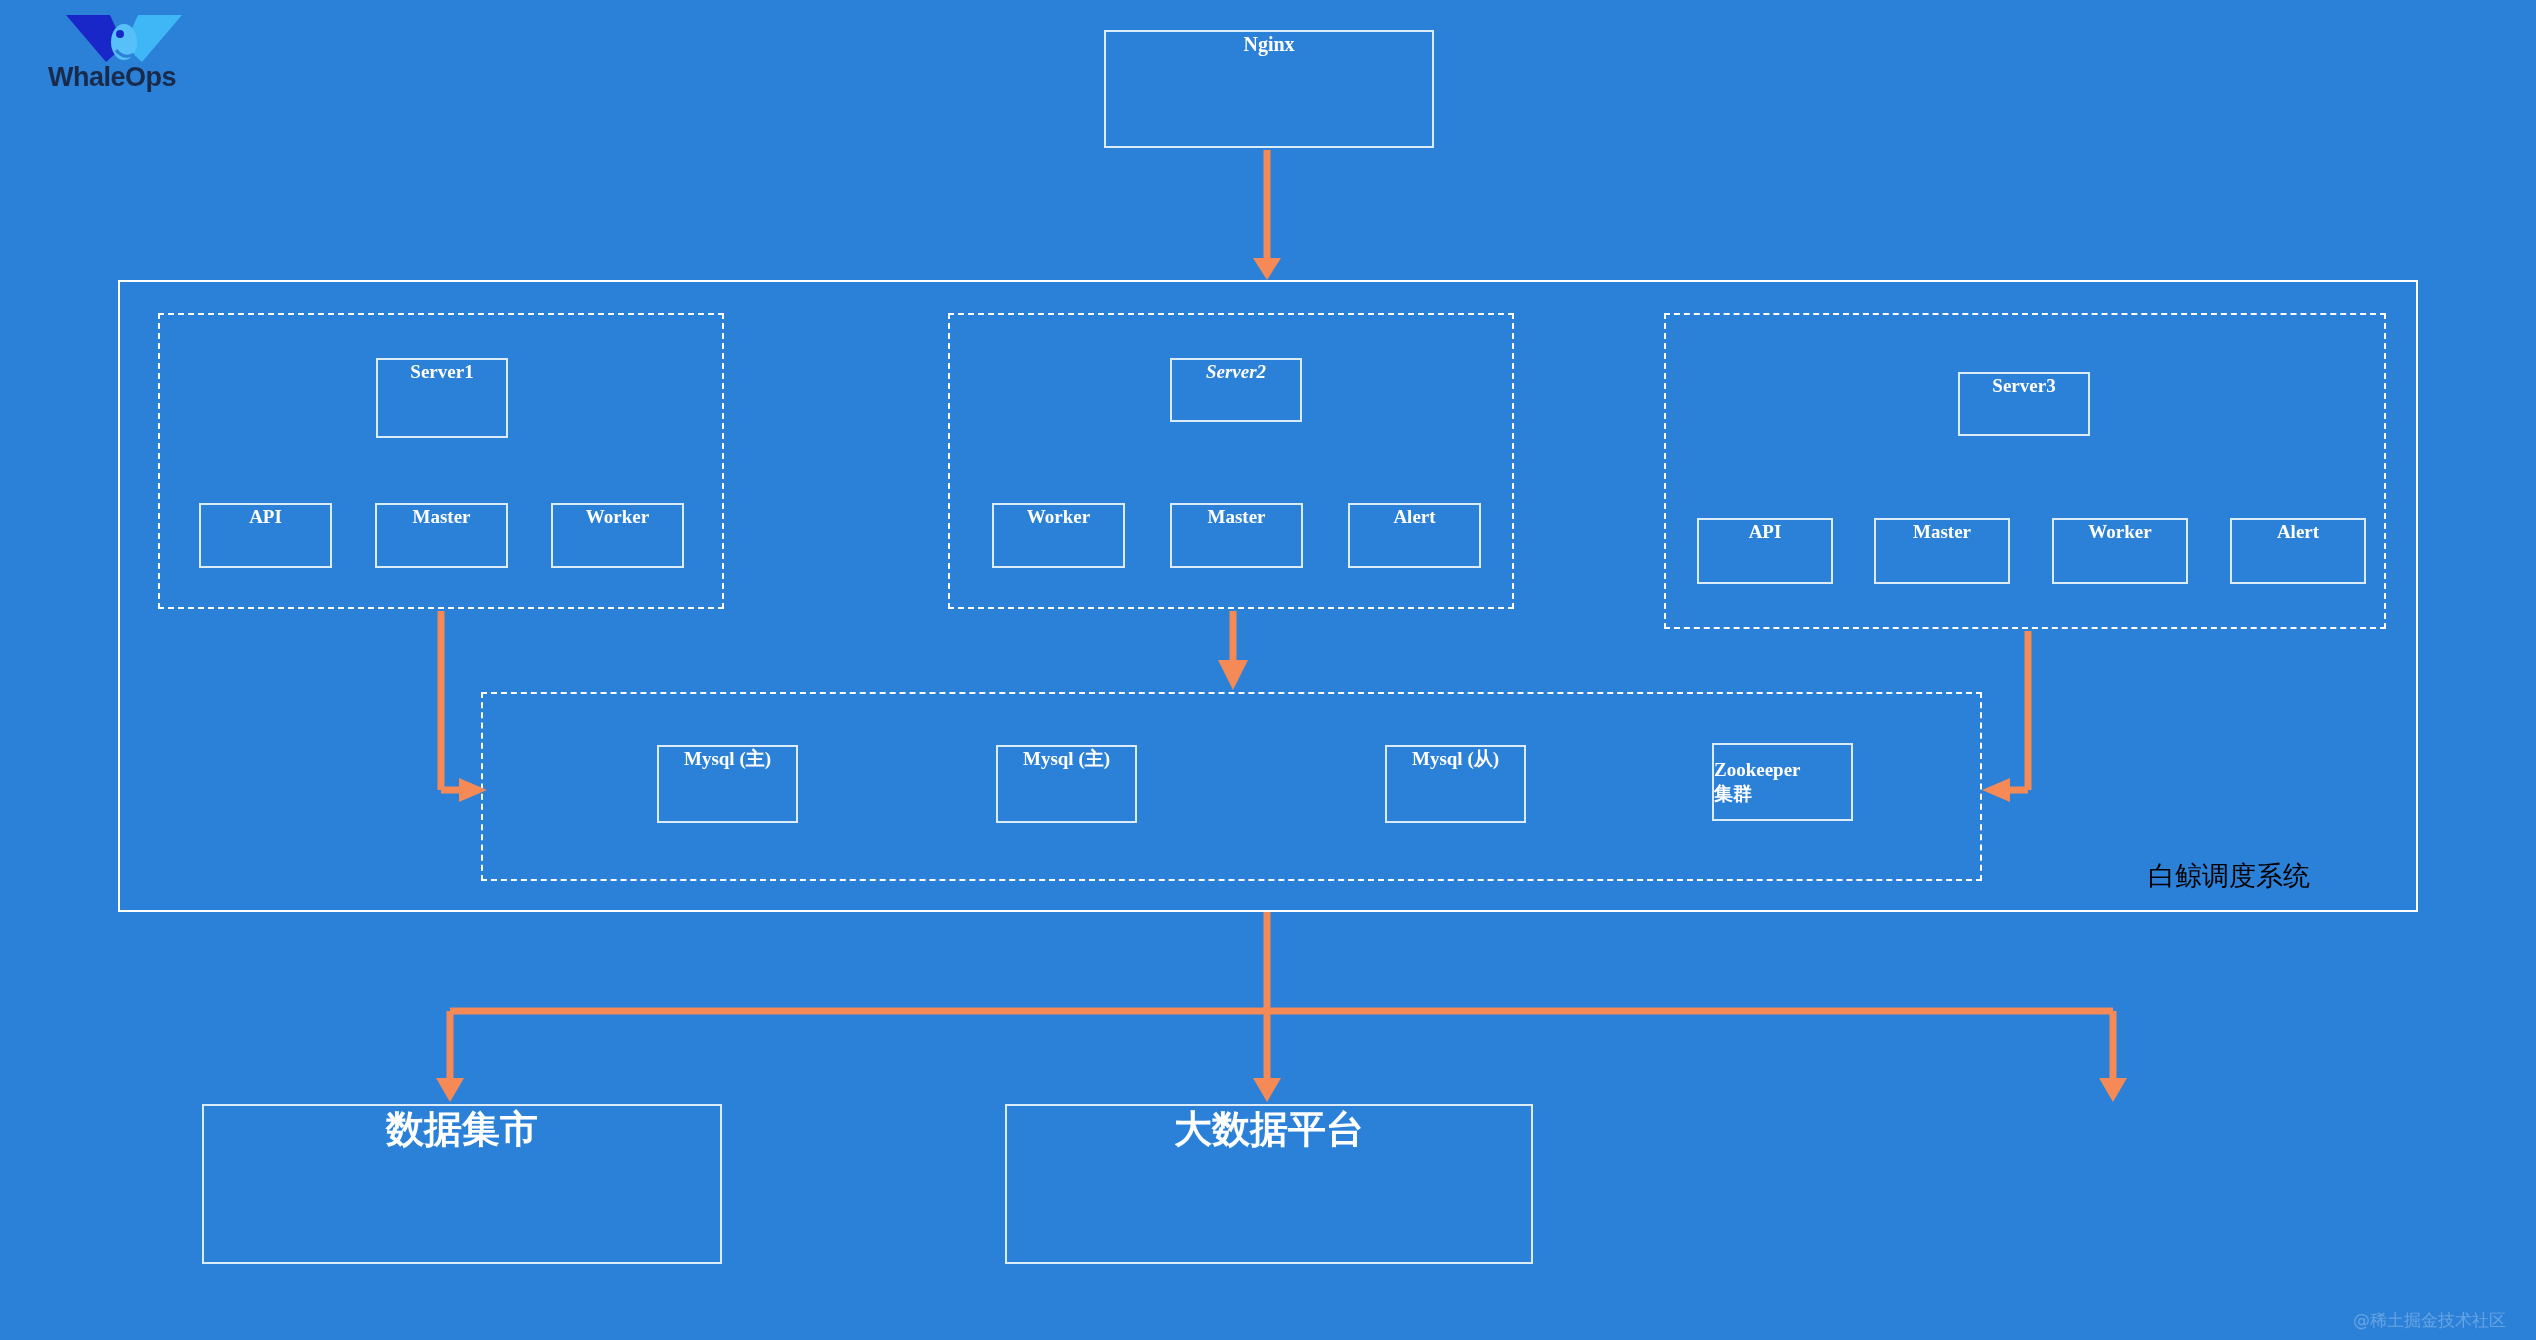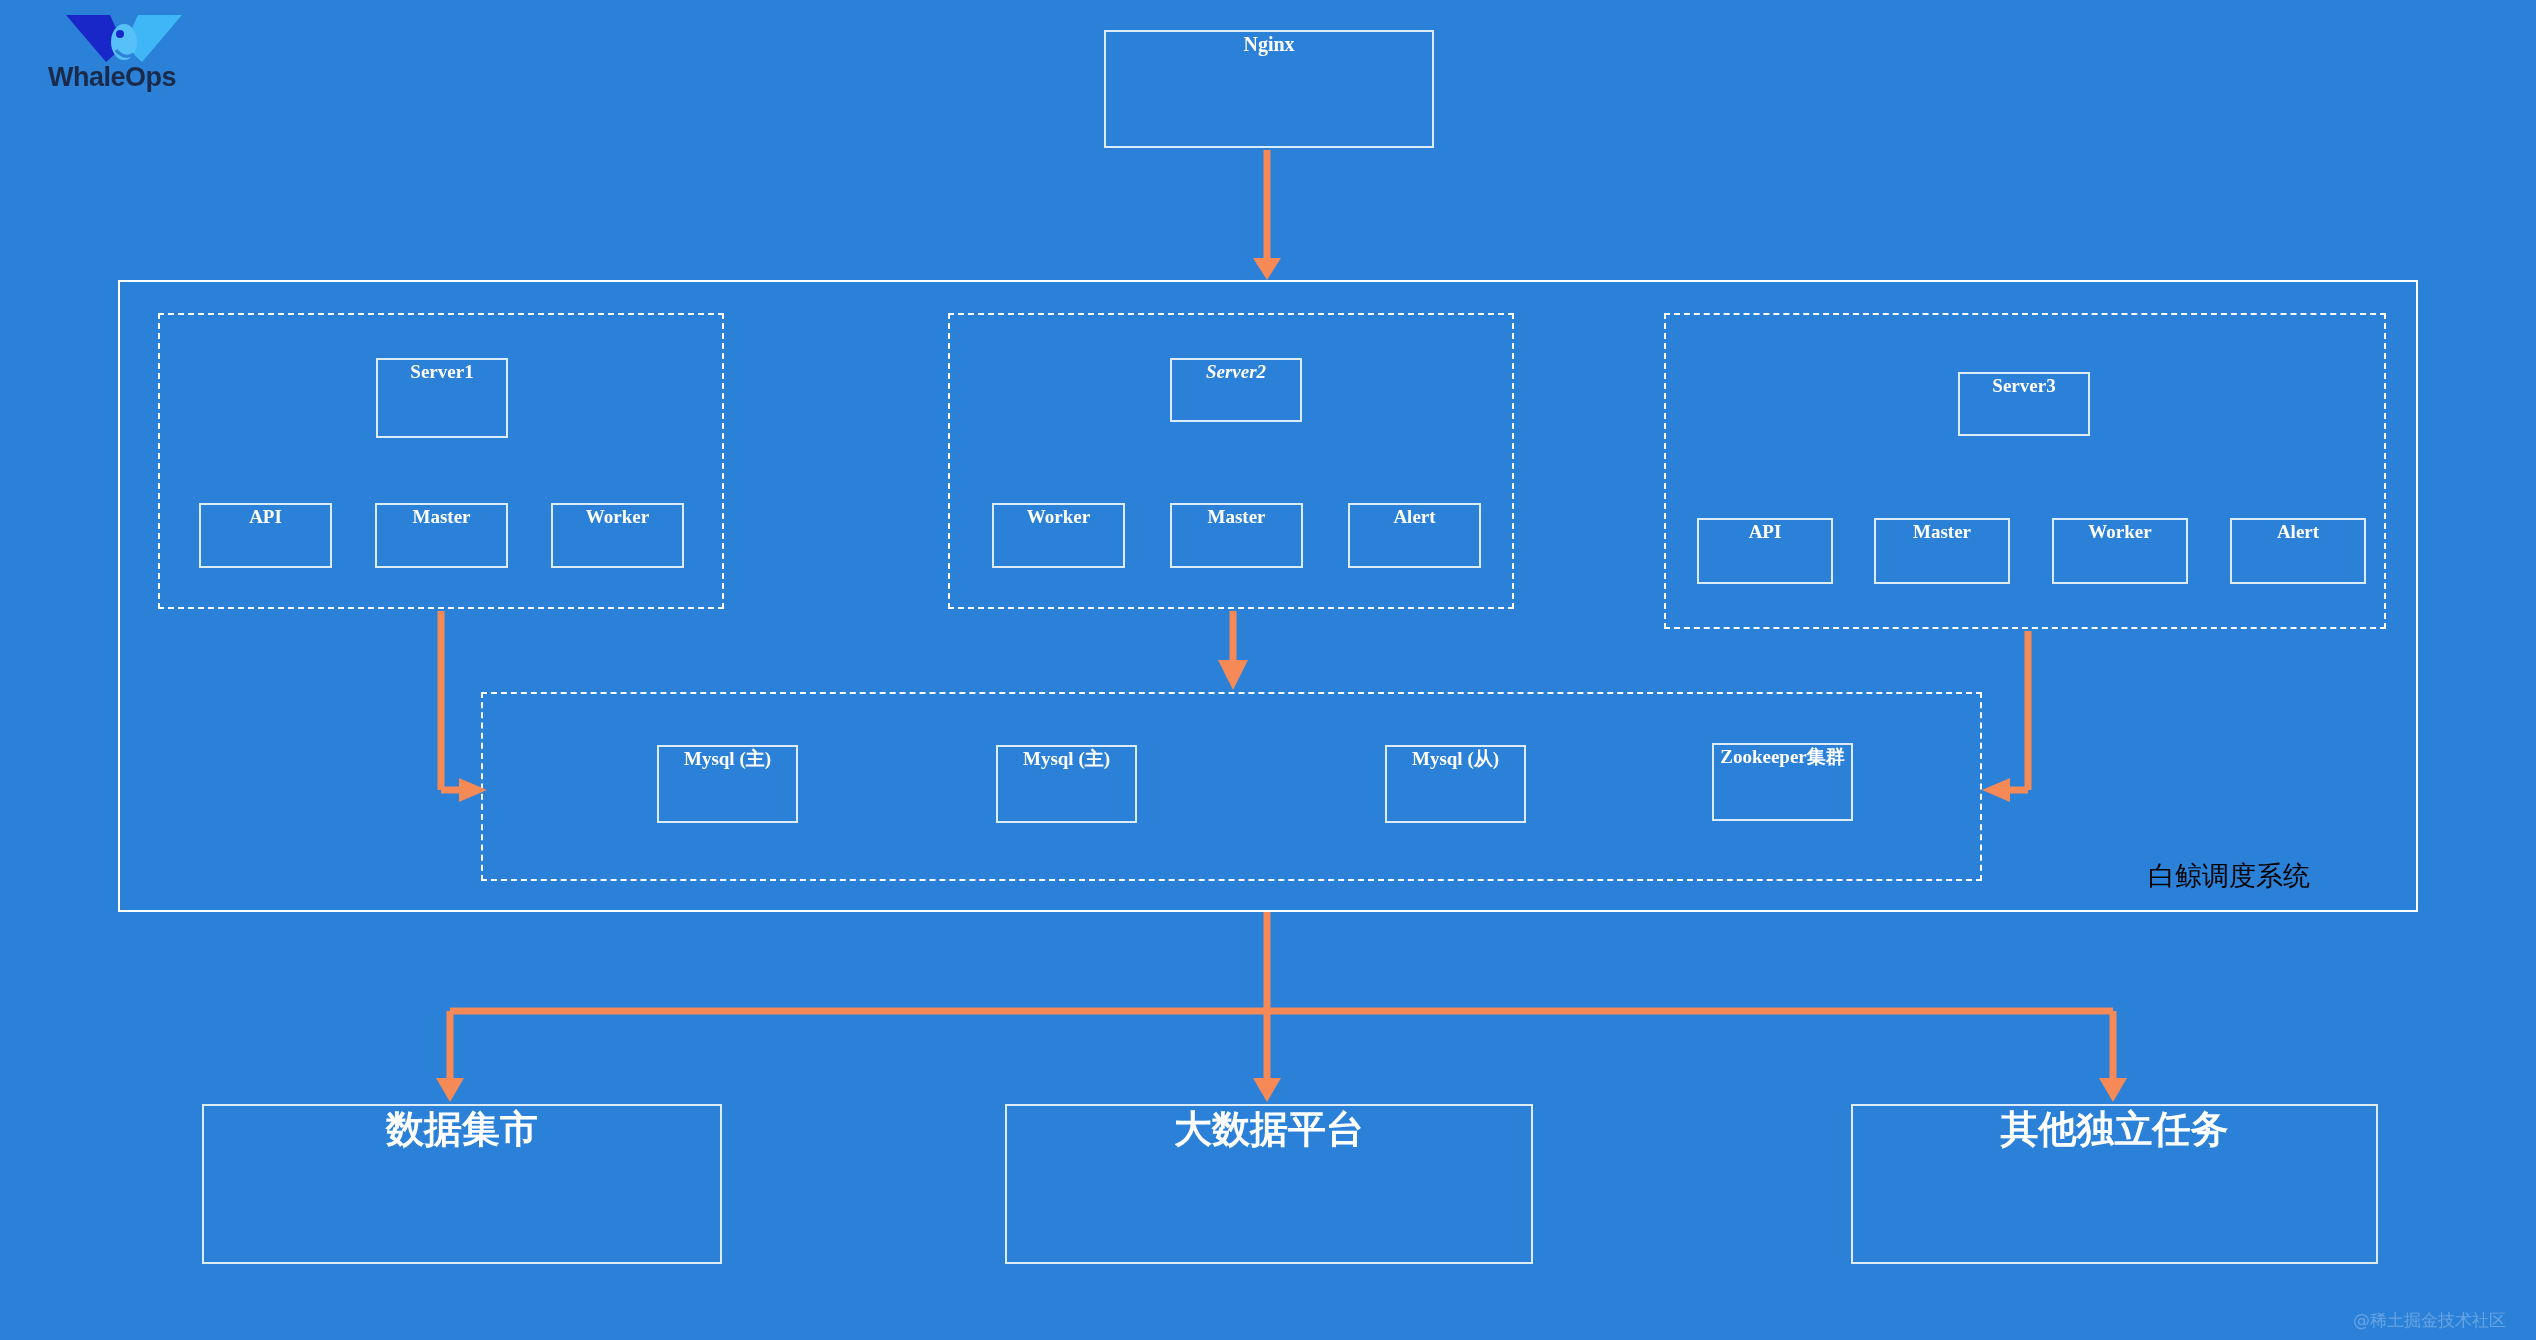--- a/index.html
+++ b/index.html
@@ -140,33 +140,30 @@
   <div class="group-dashed" style="left:481px; top:692px; width:1501px; height:189px;"></div>
   <div class="node small" style="left:657px; top:745px; width:141px; height:78px;">
     <span>Mysql (主)</span>
   </div>
   <div class="node small" style="left:996px; top:745px; width:141px; height:78px;">
     <span>Mysql (主)</span>
   </div>
   <div class="node small" style="left:1337px; top:745px; width:141px; height:78px;margin-left:48px;">
     <span>Mysql (从)</span>
   </div>
-  <div class="node small" style="left:1712px; top:743px; width:141px; height:78px; flex-direction:row;">
+  <div class="node small" style="left:1712px; top:743px; width:141px; height:78px; flex-direction:column;">
     <span>Zookeeper</span>
     <span>集群</span>
   </div>
 
   <div class="node big" style="left:194px; top:1104px; width:520px; height:160px;margin-left:8px;">
     <span>数据集市</span>
   </div>
   <div class="node big" style="left:1005px; top:1104px; width:528px; height:160px;">
     <span>大数据平台</span>
-  </div>
-  <div class="node big" style="left:1851px; top:1104px; width:527px; height:160px;">
-    <span>其他独立任务</span>
   </div>
 
   <svg id="connectors" viewBox="0 0 2536 1340">
     <defs>
       <marker id="ah-down" markerWidth="12" markerHeight="12" refX="5" refY="9" orient="auto" markerUnits="userSpaceOnUse">
         <path d="M0,0 L10,0 L5,11 Z" fill="#F58A56"></path>
       </marker>
       <marker id="ah-right" markerWidth="12" markerHeight="12" refX="10" refY="5" orient="auto" markerUnits="userSpaceOnUse">
         <path d="M0,0 L11,5 L0,10 Z" fill="#F58A56"></path>
       </marker>

